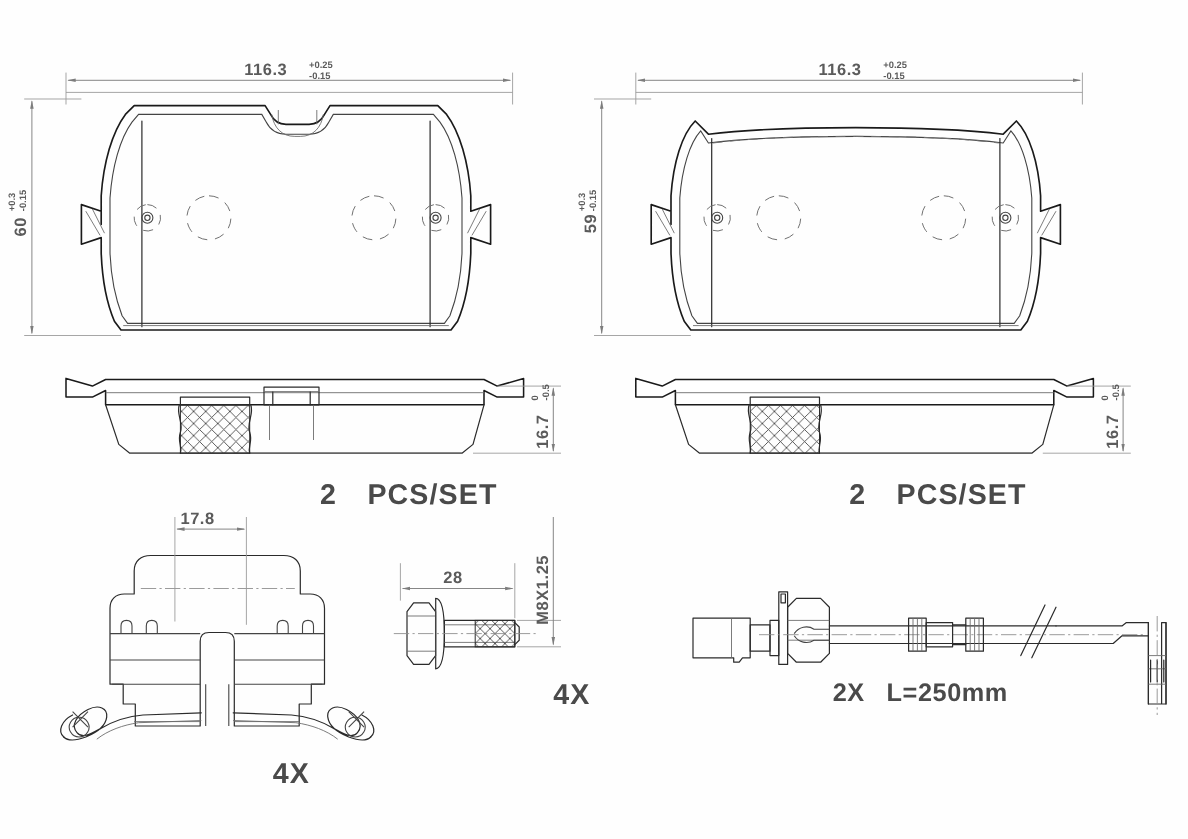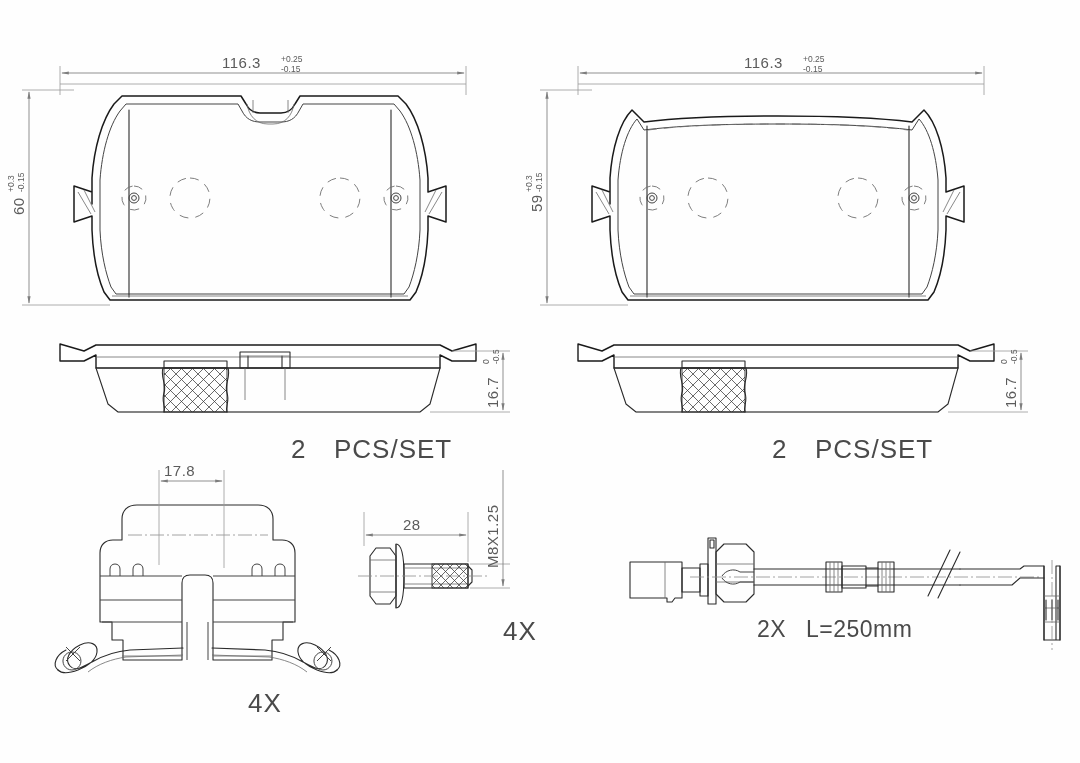--- a/index.html
+++ b/index.html
@@ -12,20 +12,21 @@
     width: 1080px;
     height: 763px;
     font-family: "Liberation Sans", sans-serif;
     overflow: hidden;
   }
   #sheet {
     position: relative;
     width: 1080px;
     height: 763px;
     background: #fefefe;
+    font-weight: bold;
   }
   svg.drawing {
     position: absolute;
     top: 0;
     left: 0;
     width: 1080px;
     height: 763px;
   }
   .outline {
     fill: none;

